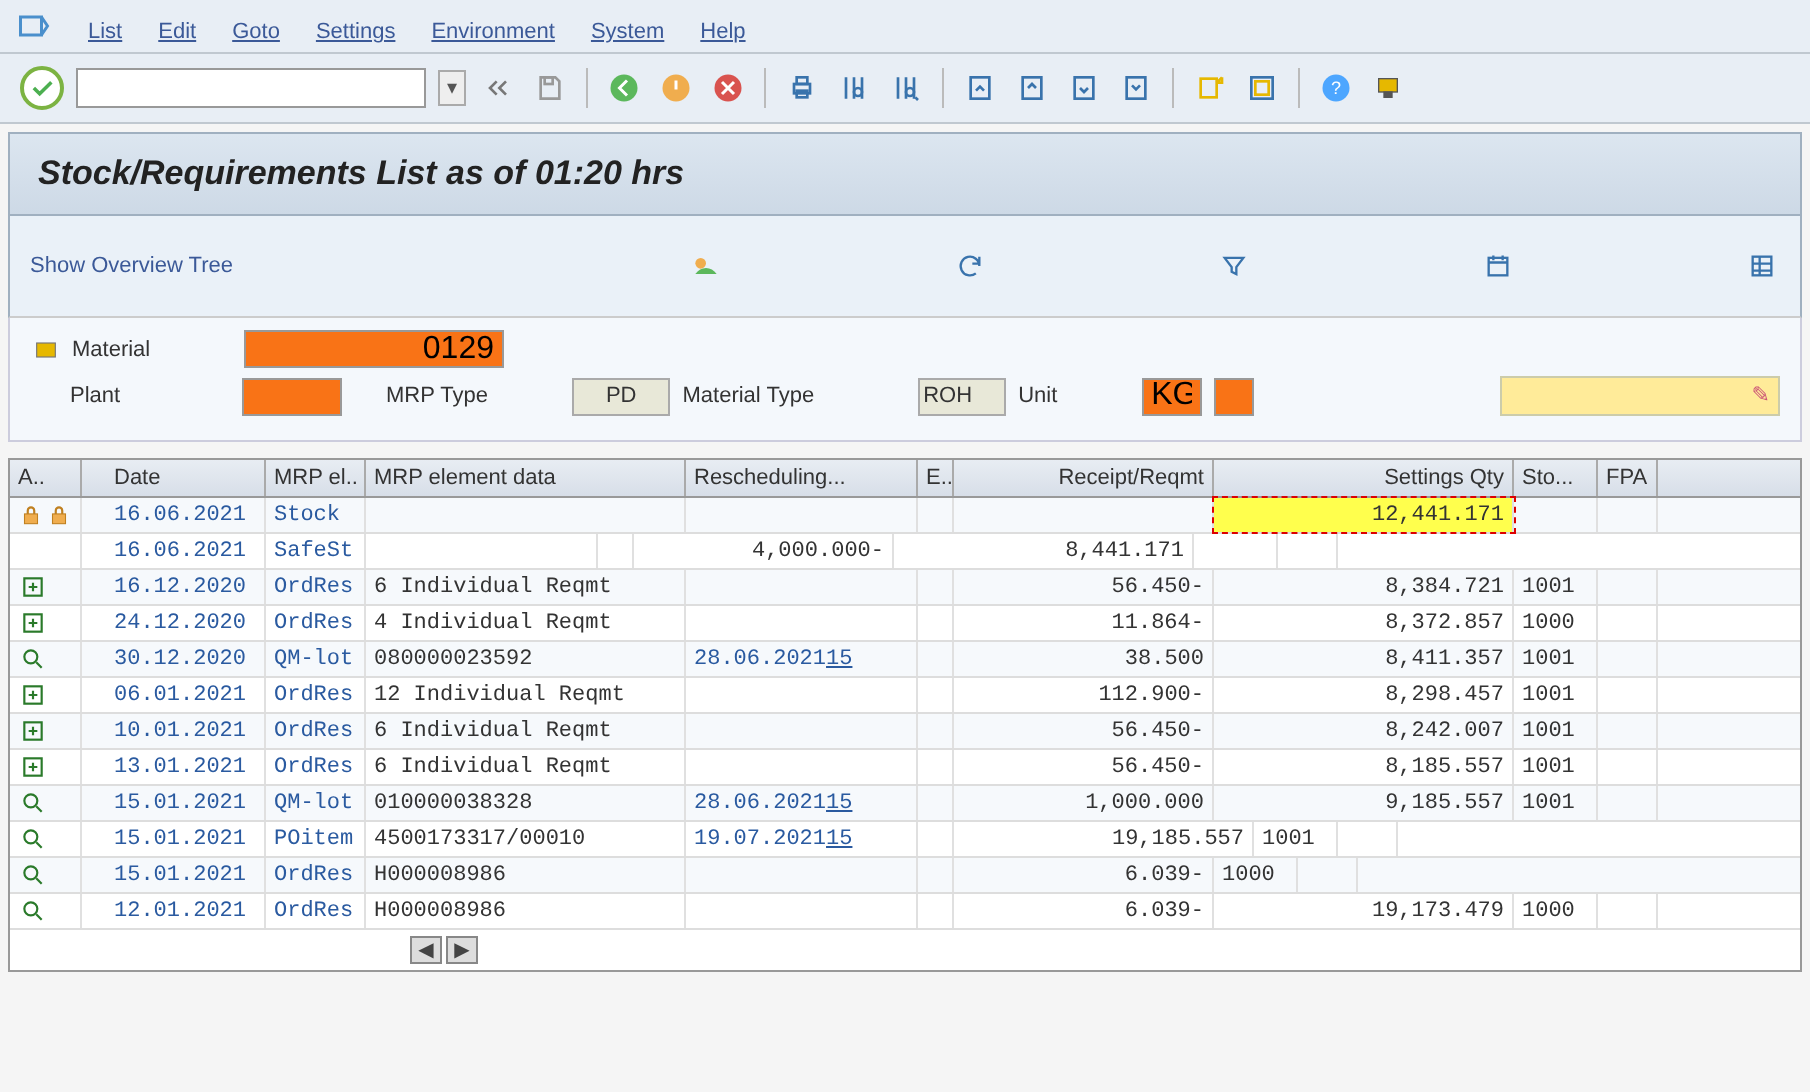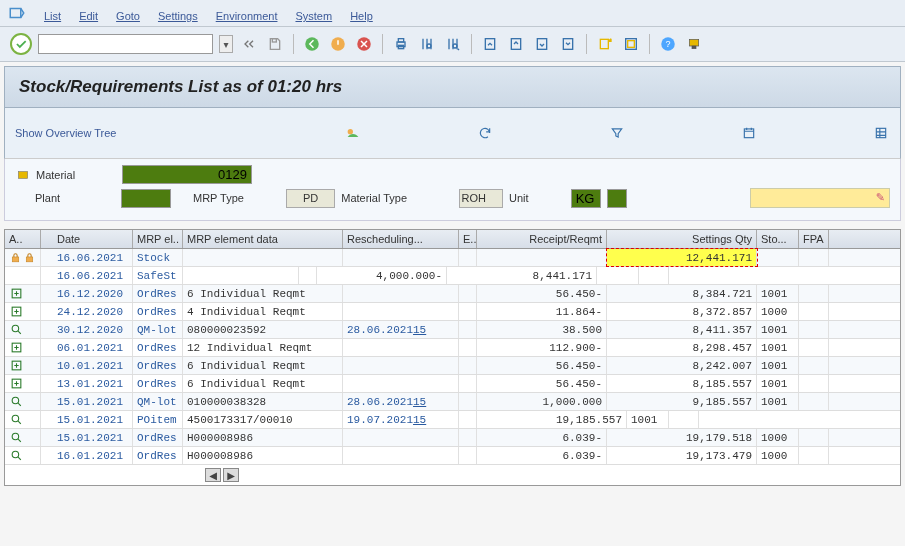--- a/index.html
+++ b/index.html
@@ -18,21 +18,21 @@
 .toolbar .sep { width:1px; height:20px; background:#bbb; margin:0 2px; }
 
 .page-hdr { background: linear-gradient(#dce6f0, #cdd9e6); padding: 10px 14px; font-size: 17px; font-weight: bold; font-style: italic; color: #222; margin:4px 4px 0 4px; border: 1px solid #a0b0c0;}
 .sub-tb { background: #eaf1f8; padding: 16px 10px; display:flex; align-items:center; gap:8px; margin:0 4px; border-left:1px solid #a0b0c0; border-right:1px solid #a0b0c0; border-bottom:1px solid #ccc;justify-content:space-between;}
 .sub-tb .link { color:#3b5998; cursor:pointer;}
 .sub-tb .mini-icon { width:18px; height:18px; display:flex; align-items:center; justify-content:center;}
 
 .filter-block { background:#f4f8fc; margin:0 4px; padding:4px 4px 10px 4px; border:1px solid #ccd; border-top:none;}
 .filter-row { display:flex; align-items:center; gap:6px; padding:2px 6px;}
 .filter-row .lbl { width:80px; }
-.txt-in { height:19px; border:1px solid #999; background:#4d7c0f; padding:3px 4px; font-size:13px;}
+.txt-in { height:19px; border:1px solid #999; background:#f97316; padding:3px 4px; font-size:16px;}
 .filter-row .boxed { background:#e8e8d8; border:1px solid #aaa; padding:1px 16px; height:19px; display:flex; align-items:center;}
 .yellowbar { background:#ffeb99; height:20px; width:140px; border:1px solid #cca; position:relative;}
 .yellowbar .pen { position:absolute; right:4px; top:2px; color:#c57; }
 
 .grid-wrap { margin:8px 4px 0 4px; background:#fff; border:1px solid #999; }
 .grid-hdr { display:flex; background:linear-gradient(#e8edf3,#d7dee8); border-bottom:1px solid #999;}
 .grid-hdr > div { border-right:1px solid #aaa; padding:3px 4px; font-size:11px; color:#333; overflow:hidden; white-space:nowrap;}
 .grid-row { display:flex; border-bottom:1px solid #ddd; height:18px; align-items:center;}
 .grid-row:nth-child(odd){ background:#f6f9fc;}
 .grid-row > div { border-right:1px solid #e0e0e0; padding:1px 4px; font-size:11px; font-family: "Courier New", monospace; overflow:hidden; white-space:nowrap; height:100%; display:flex; align-items:center;}
@@ -472,34 +472,33 @@
               <path d="M15 15l5 5"></path>
             </svg>
           </span>
         </div>
         <div class="col-date c-date">15.01.2021</div>
         <div class="col-mrpel c-mrpel">OrdRes</div>
         <div class="col-data">H000008986</div>
         <div class="col-rs c-rs"></div>
         <div class="col-e"></div>
         <div class="col-rr num">6.039-</div>
-        <div class="col-av num">19,179.518</div>
         <div class="col-sto">1000</div>
         <div class="col-fpa"></div>
       </div>
       <div class="grid-row">
         <div class="col-icons">
           <span class="row-ic mag">
             <svg width="13" height="13" viewBox="0 0 24 24" fill="none" stroke="#2a7a2a" stroke-width="2">
               <circle cx="10" cy="10" r="6"></circle>
               <path d="M15 15l5 5"></path>
             </svg>
           </span>
         </div>
-        <div class="col-date c-date">16.01.2021</div>
+        <div class="col-date c-date">12.01.2021</div>
         <div class="col-mrpel c-mrpel">OrdRes</div>
         <div class="col-data">H000008986</div>
         <div class="col-rs c-rs"></div>
         <div class="col-e"></div>
         <div class="col-rr num">6.039-</div>
         <div class="col-av num">19,173.479</div>
         <div class="col-sto">1000</div>
         <div class="col-fpa"></div>
       </div>
     </div>

